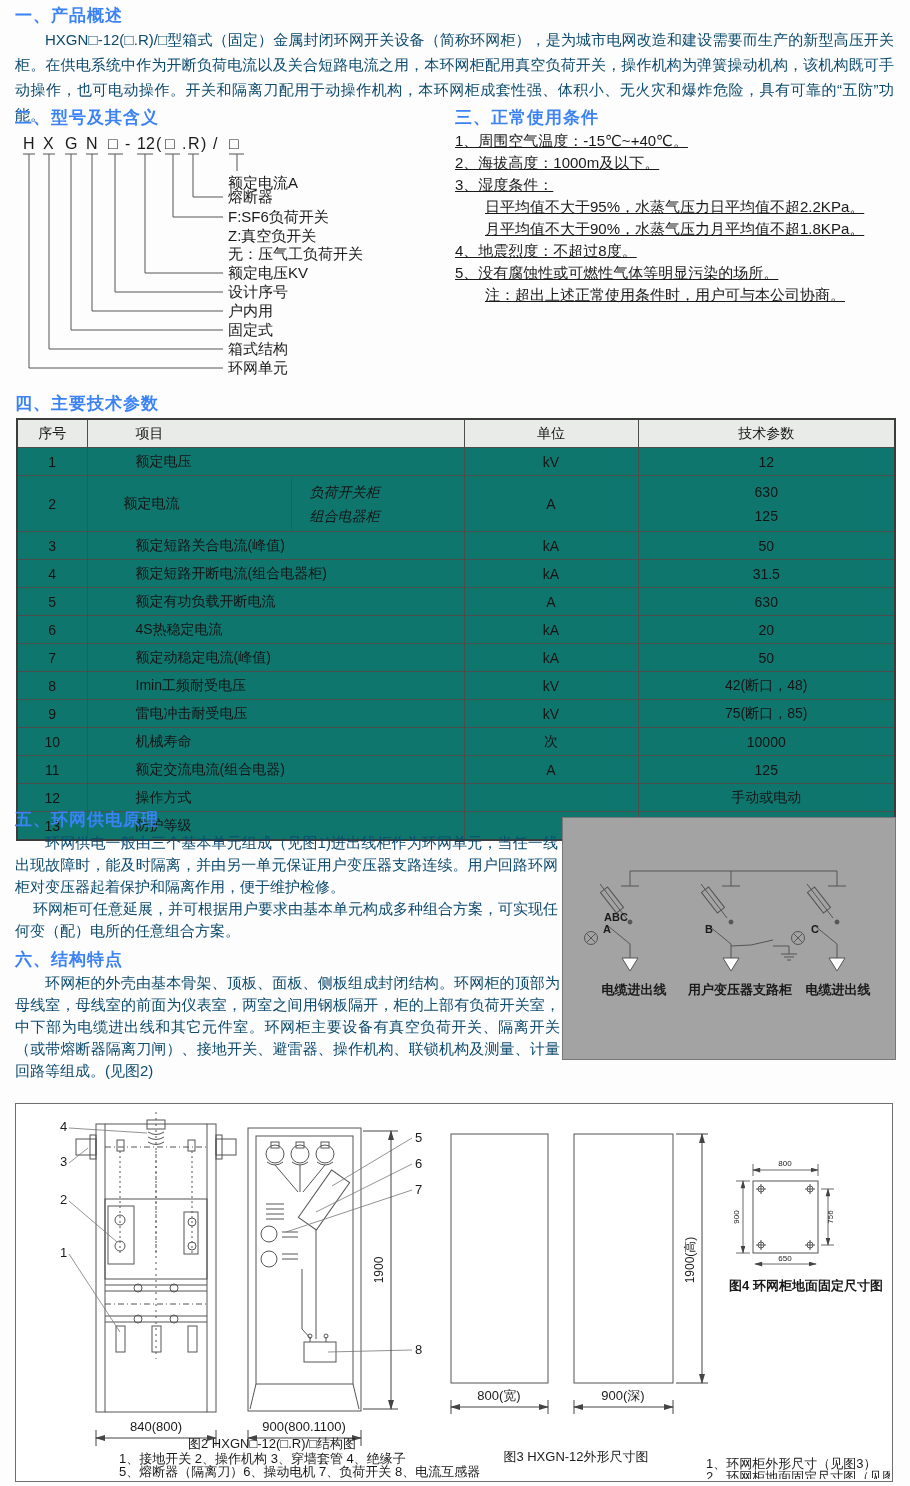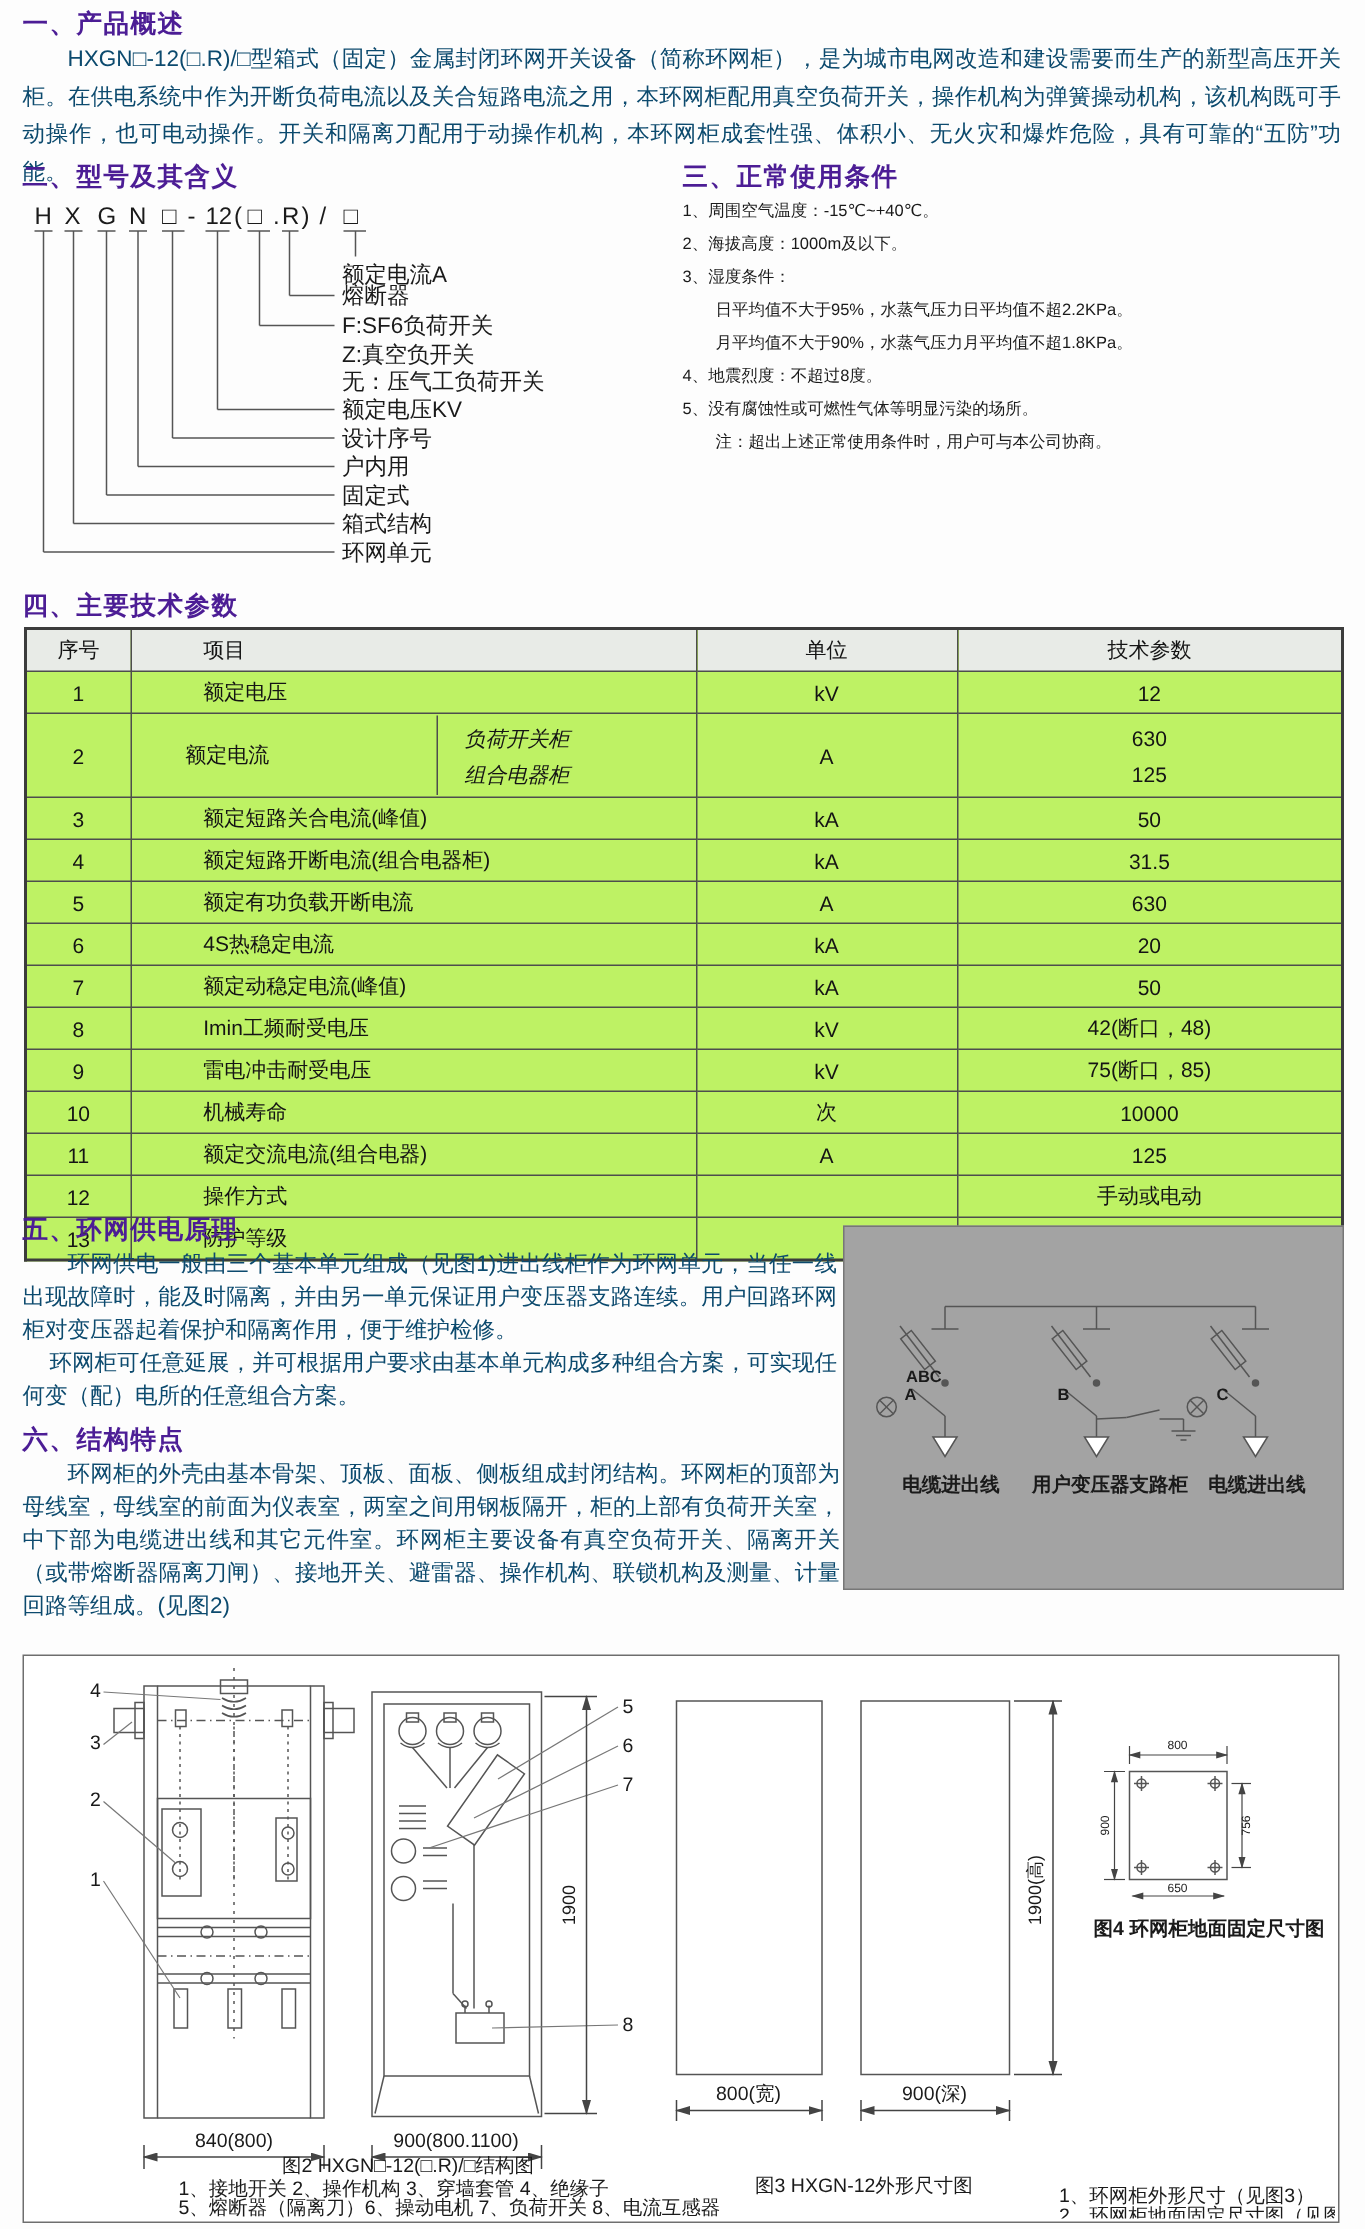--- a/index.html
+++ b/index.html
@@ -1,26 +1,26 @@
 <!DOCTYPE html>
 <html><head>
 <meta charset="utf-8">
 <style>
   html,body{margin:0;padding:0;background:#eee;}
   #page{position:relative;width:910px;height:1486px;background:#fdfdfd;overflow:hidden;
         font-family:"Liberation Sans","DejaVu Sans",sans-serif;color:#1a1a1a;}
   .abs{position:absolute;}
-  .h{position:absolute;font-size:17px;font-weight:bold;color:#4c1d95;letter-spacing:1px;font-family:Liberation Mono, monospace;}
+  .h{position:absolute;font-size:17px;font-weight:bold;color:#3b82f6;letter-spacing:1px;font-family:Liberation Mono, monospace;}
   .txt{font-size:15px;line-height:25px;text-align:justify;color:#0c4a6e;}
   .ind2{text-indent:2em;margin:0;}
   .ind0{margin:0;}
-  .cond{font-size:11px;line-height:22px;}
+  .cond{font-size:15px;line-height:22px;text-decoration:underline;}
   .cond .sub{padding-left:2em;}
   
-  #ttable{border-collapse:collapse;table-layout:fixed;border:2px solid #3c3c3c;background:#bef264;}
+  #ttable{border-collapse:collapse;table-layout:fixed;border:2px solid #3c3c3c;background:#0f766e;}
   #ttable td{border:1px solid #4d4d4d;height:25px;font-size:14px;color:#141414;overflow:hidden;}
   #ttable tr.th td{background:#e8ebe7;}
   #ttable .item{padding-left:48px;text-align:left;}
   #ttable .c{text-align:center;}
   #ttable tr.r2 td{height:53px;}
   #ttable td.splitcell{padding:0;}
   .splitwrap{display:flex;height:53px;align-items:stretch;}
   .sl{width:203px;display:flex;align-items:center;padding-left:36px;box-sizing:border-box;}
   .sr{flex:1;border-left:1px solid #4d4d4d;display:flex;flex-direction:column;justify-content:center;padding-left:18px;font-style:italic;}
   .sr div{line-height:24px;}

